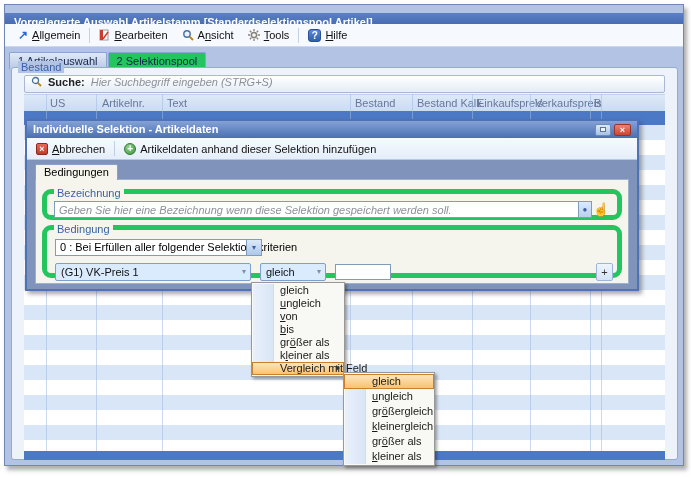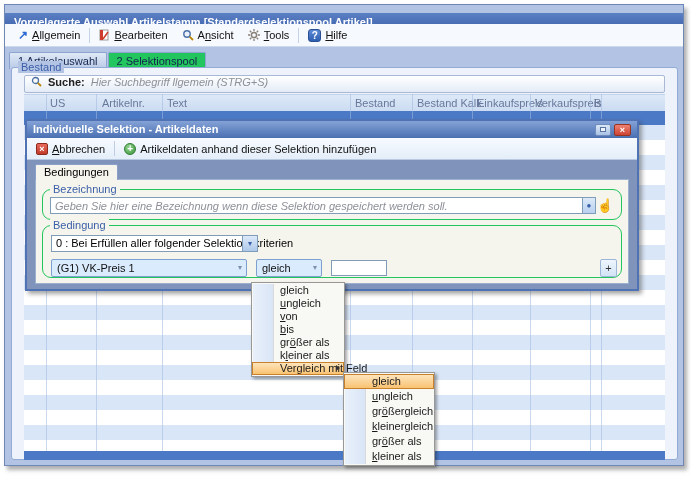--- a/index.html
+++ b/index.html
@@ -44,21 +44,21 @@
   .btn-max i { display:block; width:6px; height:5px; border:1px solid #5a769f; background:#eef4fb; }
   .btn-close { width:17px; background:linear-gradient(180deg,#ee8173,#cc4433); border:1px solid #993322; color:#fff; font-weight:bold; font-size:9px; line-height:10px; }
   .d-toolbar { position:absolute; left:0; top:17px; right:0; height:22px; background:linear-gradient(180deg,#f7faff,#e4eef9); border-bottom:1px solid #b9c9e2; display:flex; align-items:center; padding:0 5px; gap:5px; }
   .tb-btn { display:inline-flex; align-items:center; gap:4px; padding:2px 4px; color:#111; }
   .icon-cancel { width:12px; height:12px; background:linear-gradient(180deg,#e8695c,#c03a28); border:1px solid #8e2a1c; border-radius:2px; color:#fff; font-weight:bold; font-size:9px; line-height:10px; text-align:center; }
   .icon-add { width:12px; height:12px; background:radial-gradient(circle at 35% 30%,#8ed08e,#3f9a3f); border:1px solid #2f7a2f; border-radius:50%; color:#fff; font-weight:bold; font-size:10px; line-height:10px; text-align:center; }
   .tb-sep { width:1px; height:15px; background:#c0cde2; }
   .d-body { position:absolute; left:0; top:40px; right:0; bottom:0; }
   .d-tab { position:absolute; left:8px; top:3px; height:16px; line-height:14px; padding:0 8px; background:#f5f5ed; border:1px solid #8aa0c8; border-bottom:none; border-radius:2px 2px 0 0; z-index:2; }
   .d-panel { position:absolute; left:8px; right:8px; top:18px; bottom:5px; background:#f5f5ed; border:1px solid #9db0d0; }
-  .fgroup { position:absolute; left:6px; right:6px; border:1px solid #22c55e; border-radius:9px; }
+  .fgroup { position:absolute; left:6px; right:6px; border:5px solid #22c55e; border-radius:9px; }
   .fgroup > .glabel { position:absolute; top:-7px; left:7px; background:#f5f5ed; padding:0 3px; color:#3b5fa8; }
   .g-bez { top:9px; height:31px; }
   .bez-row { position:absolute; left:7px; right:7px; top:7px; height:17px; display:flex; align-items:center; }
   .bez-input { flex:1; height:17px; border:1px solid #7f9db9; font:italic 11px "Liberation Sans",sans-serif; color:#444; padding:0 4px; background:#fff; outline:none; }
   .bez-input::placeholder { font-style:italic; color:#8e9099; }
   .ellipsis-btn { width:14px; height:17px; margin-left:-1px; background:linear-gradient(180deg,#dce9f9,#b9d0ee); border:1px solid #7f9db9; color:#3a5fa8; font-size:8px; line-height:15px; text-align:center; }
   .hand-icon { width:18px; text-align:center; color:#e79b1d; font-size:13px; line-height:13px; }
   .g-bed { top:45px; bottom:5px; }
   .mode-combo { position:absolute; left:8px; top:9px; width:207px; height:17px; background:#fff; border:1px solid #7f9db9; line-height:15px; padding:0 20px 0 4px; white-space:nowrap; }
   .mode-btn { position:absolute; right:-1px; top:-1px; width:16px; height:17px; background:linear-gradient(180deg,#dce9f9,#aec8ea); border:1px solid #7f9db9; color:#3a5fa8; font-size:8px; text-align:center; line-height:15px; }
@@ -142,21 +142,21 @@
     <span class="glabel">Bestand</span>
 
     <div class="searchbar">
       <span>
           <svg width="11" height="11">
             <circle cx="4.5" cy="4.5" r="3" fill="#fbfbf4" stroke="#4a6fa8" stroke-width="1.3"></circle>
             <line x1="6.8" y1="6.8" x2="10" y2="10" stroke="#b8860b" stroke-width="1.8"></line>
           </svg>
         </span>
       <span class="search-label">Suche:</span>
-      <span class="search-ph">Hier Suchbegriff llgemein (STRG+S)</span>
+      <span class="search-ph">Hier Suchbegriff eingeben (STRG+S)</span>
     </div>
 
     <div class="header-row">
       <span class="hcell" style="left:26px">US</span>
       <span class="hcell" style="left:78px">Artikelnr.</span>
       <span class="hcell" style="left:143px">Text</span>
       <span class="hcell" style="left:331px">Bestand</span>
       <span class="hcell" style="left:393px">Bestand Kalk.</span>
       <span class="hcell" style="left:453px">Einkaufspreis</span>
       <span class="hcell" style="left:511px">Verkaufspreis</span>

